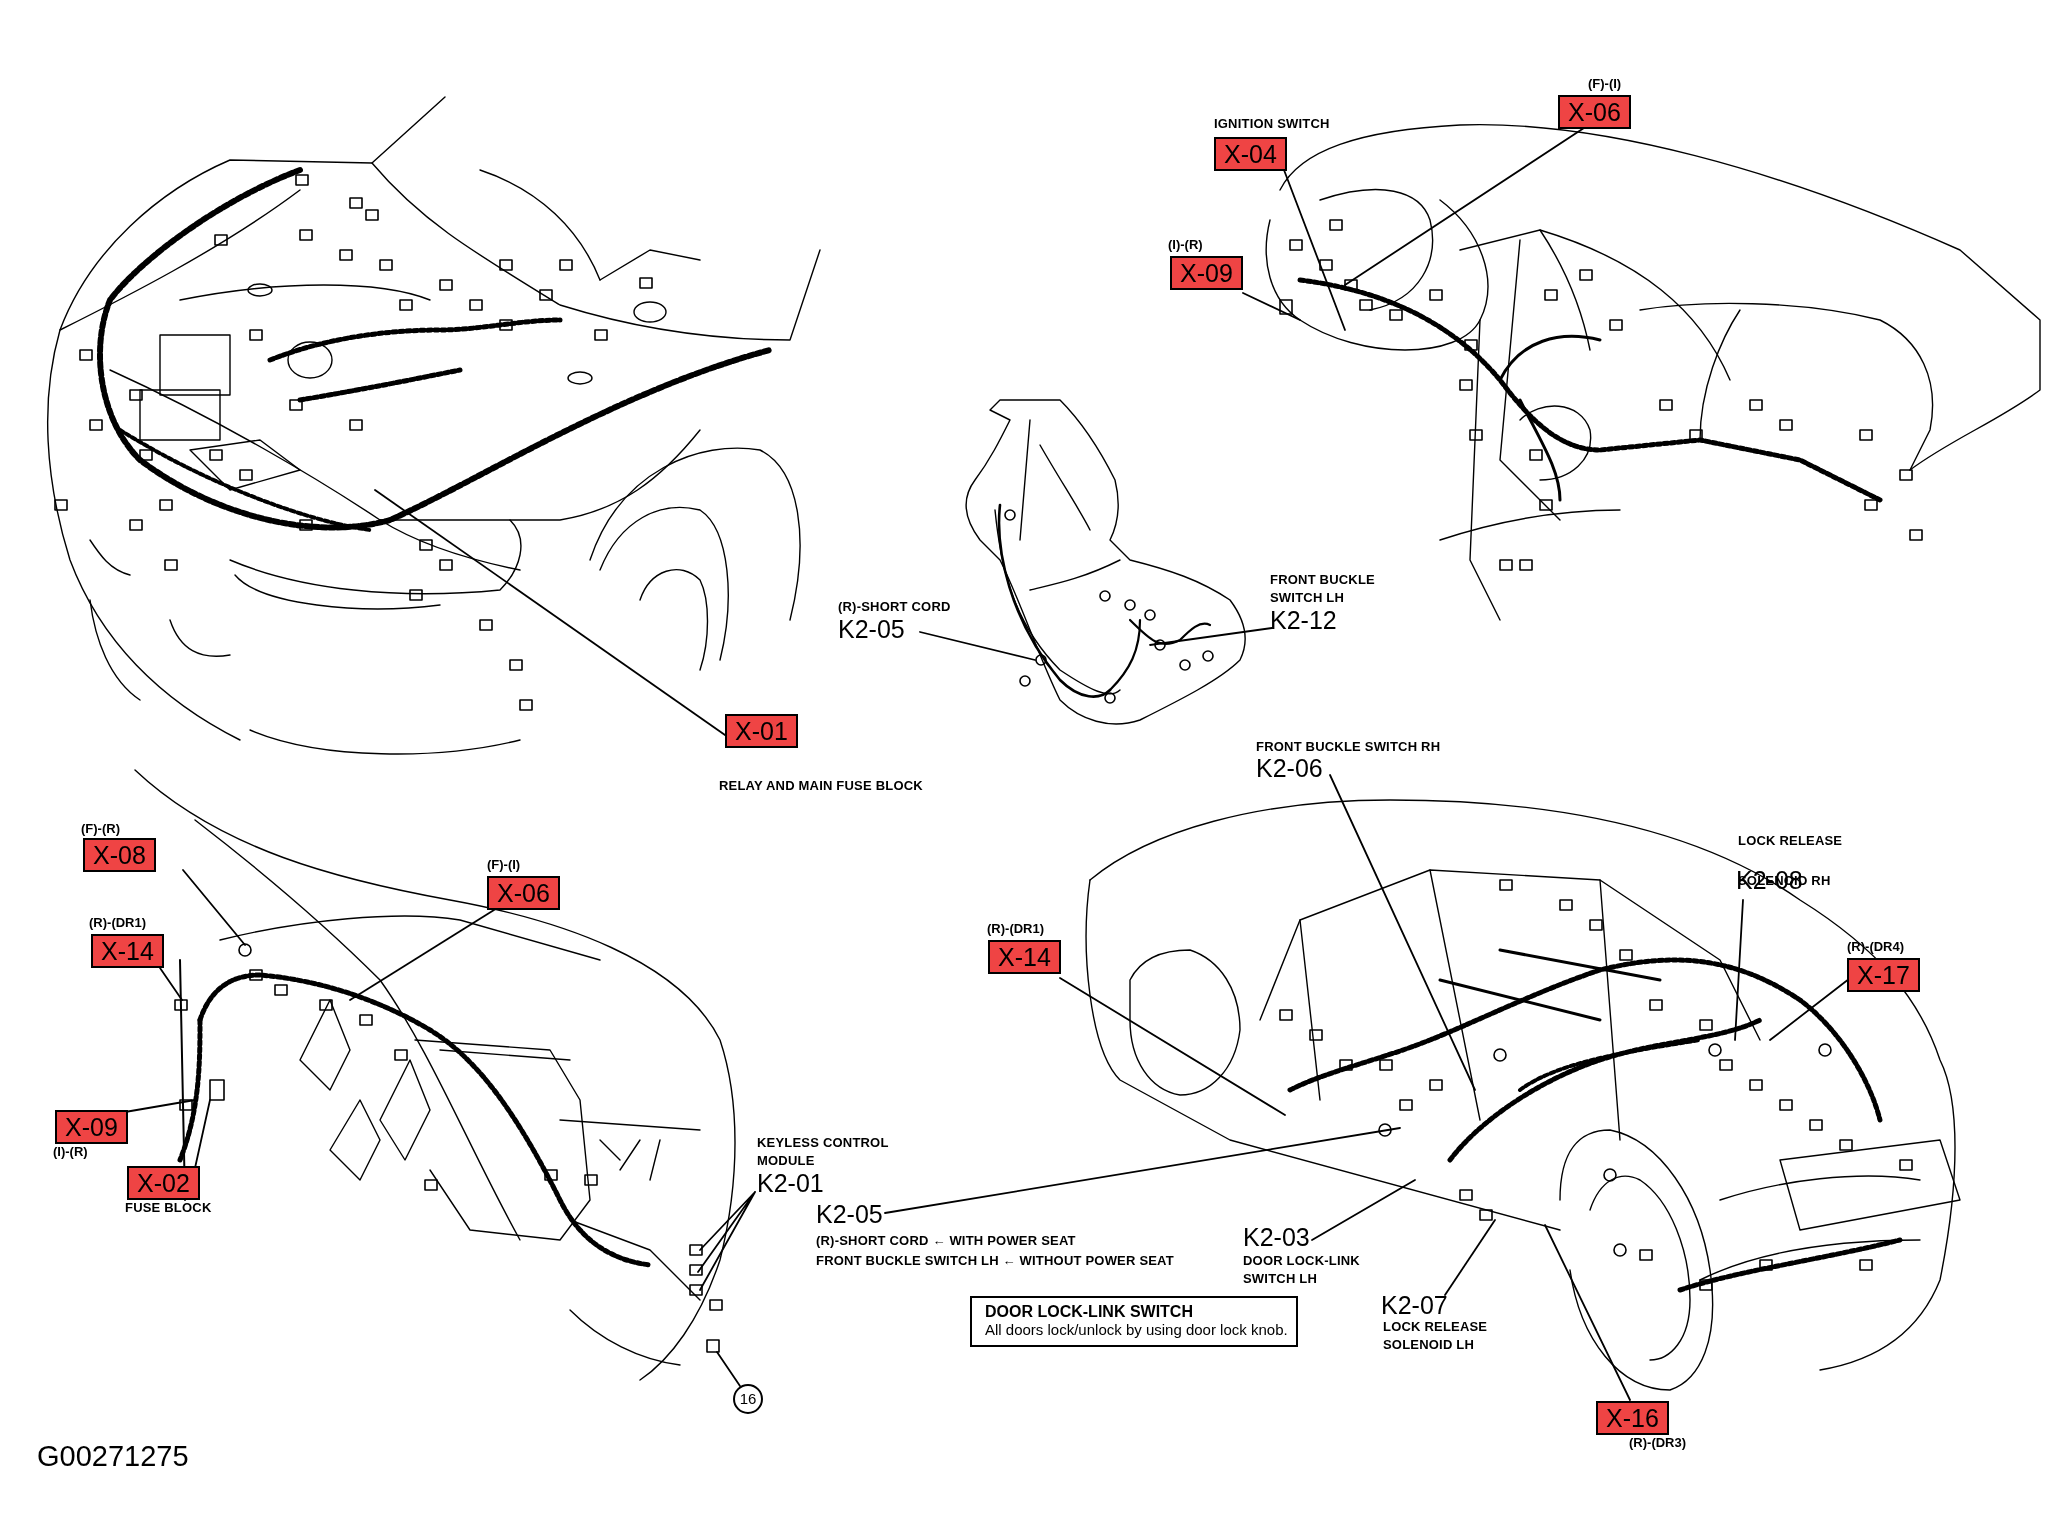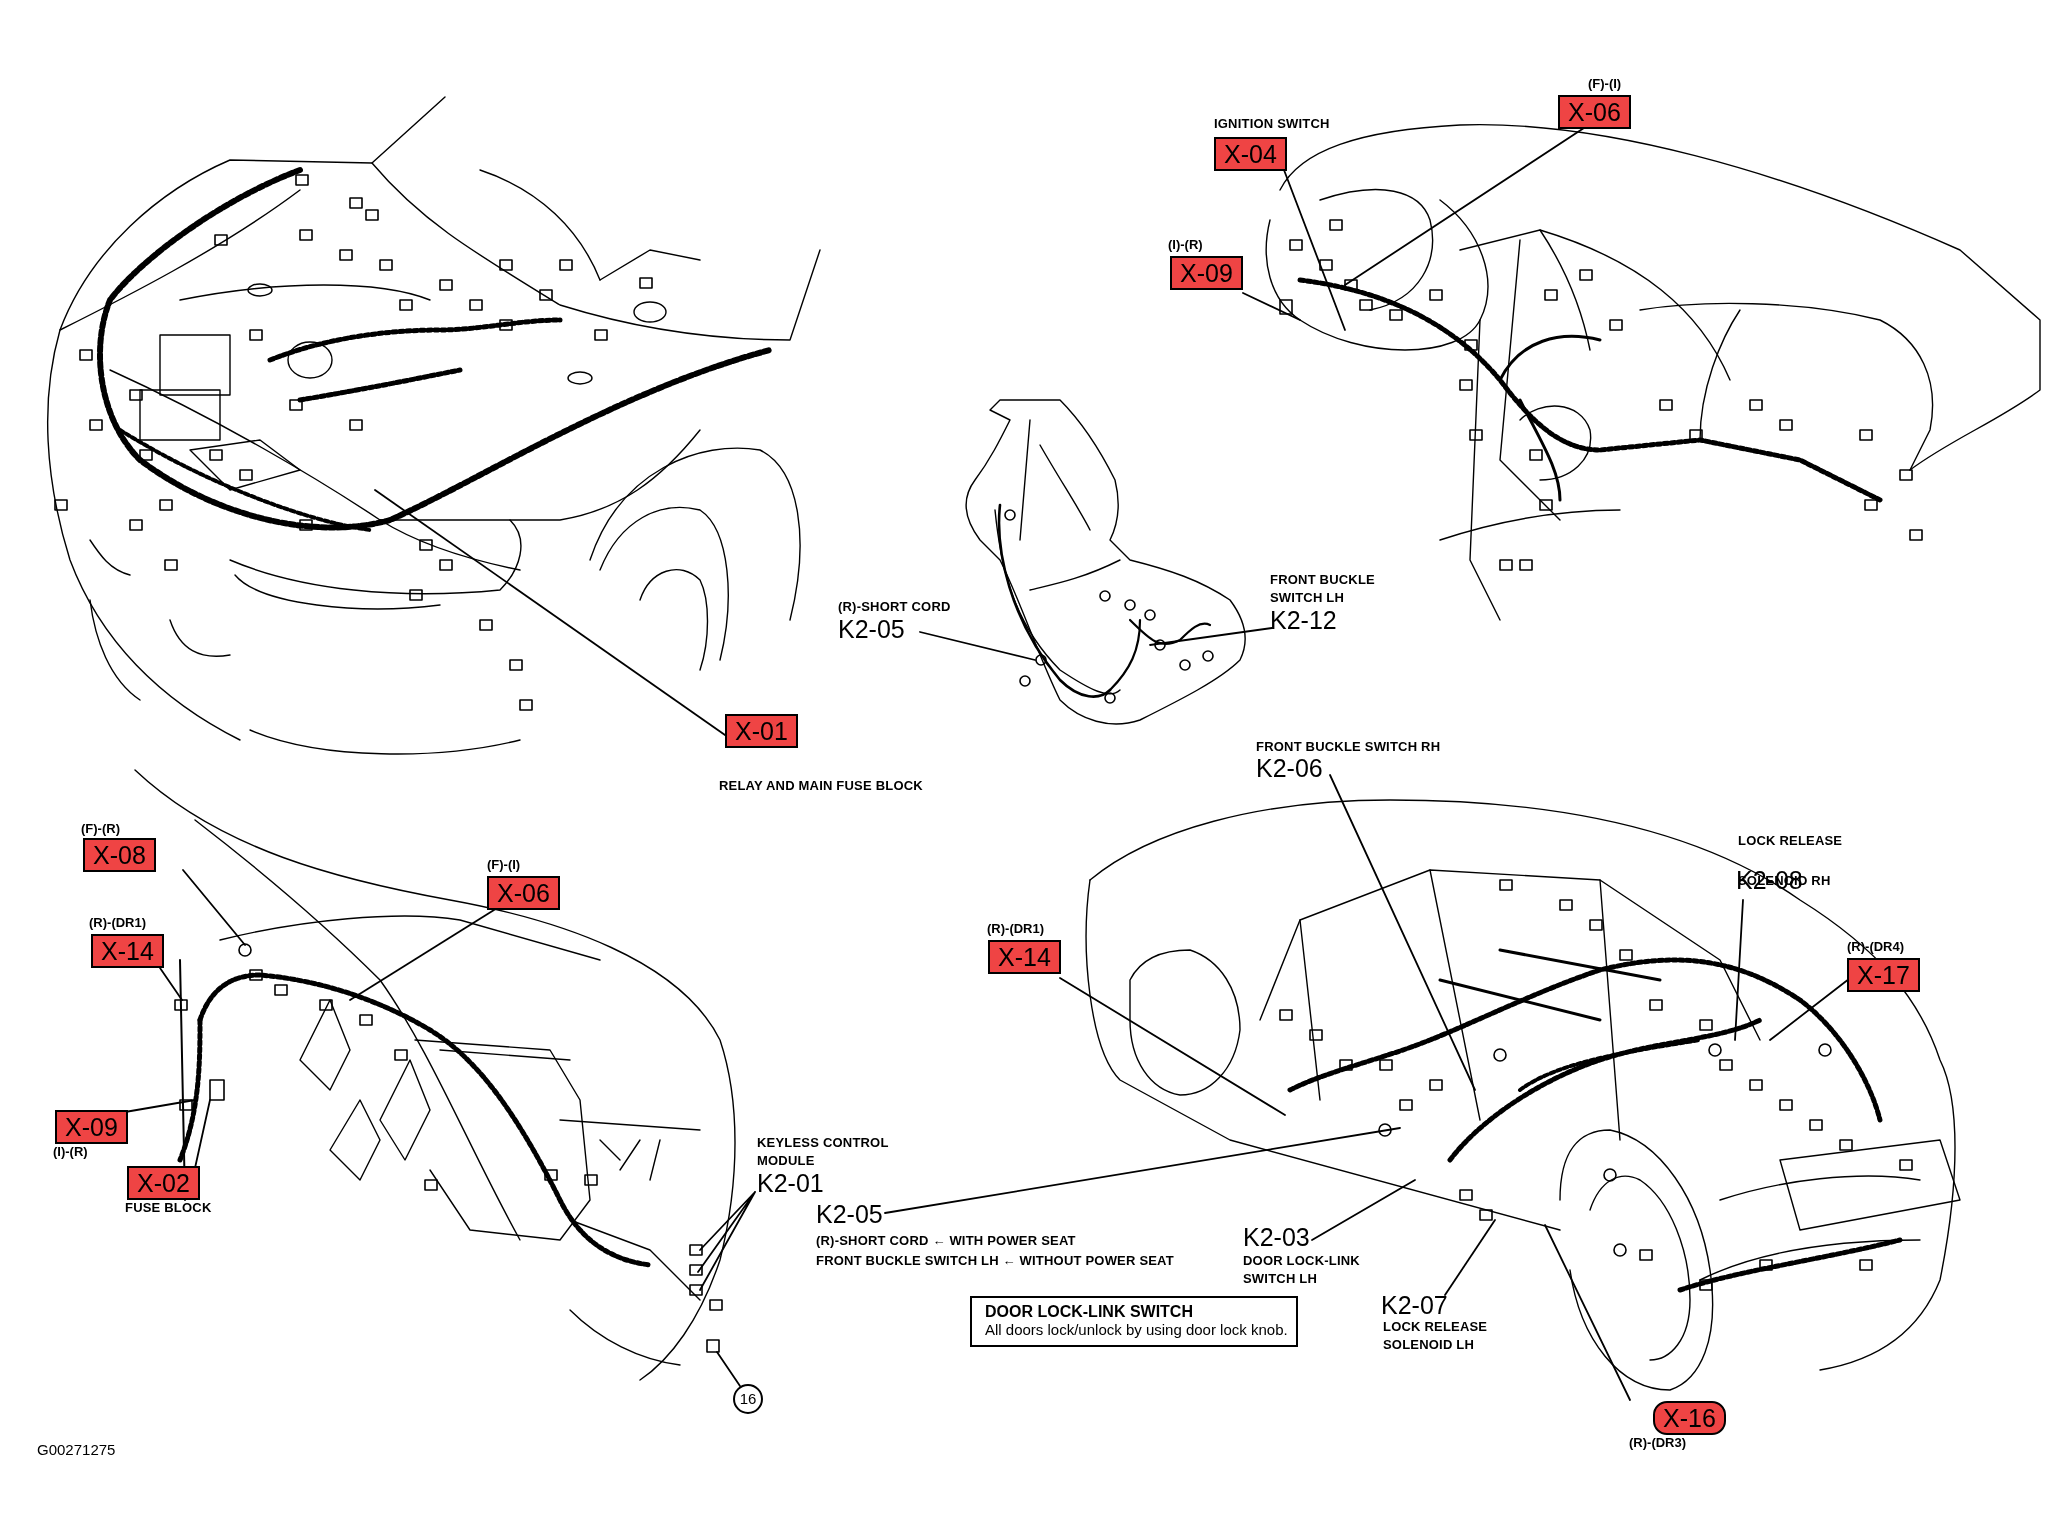--- a/index.html
+++ b/index.html
@@ -5,21 +5,21 @@
   html, body { margin:0; padding:0; background:#ffffff; }
   body { width:2068px; height:1537px; position:relative; overflow:hidden;
          font-family:"Liberation Sans", sans-serif; color:#000; }
   #art { position:absolute; left:0; top:0; }
   .lbl { position:absolute; white-space:nowrap; line-height:1; }
   .cap { font-weight:bold; font-size:13px; letter-spacing:0.2px; }
   .paren { font-weight:bold; font-size:13px; }
   .code { font-size:25px; }
   .box { position:absolute; border:2px solid #000; background:#ef4444; font-size:25px;
          padding:3px 8px 2px 8px; line-height:1; white-space:nowrap; }
-  .figid { font-size:15px; }
+  .figid { font-size:29px; }
   .note { position:absolute; border:2px solid #000; background:#fff; padding:5px 8px 6px 8px; }
   .note .t { font-weight:bold; font-size:16px; line-height:1.15; }
   .note .d { font-size:15px; line-height:1.2;text-align:center; }
   .circ { position:absolute; width:26px; height:26px; border:2px solid #000; border-radius:50%;
           font-size:15px; text-align:center; line-height:26px; background:#fff; }
 </style>
 </head>
 <body>
 
 <svg id="art" width="2068" height="1537" viewBox="0 0 2068 1537" fill="none" stroke="#000" stroke-linecap="round" stroke-linejoin="round">
@@ -325,21 +325,21 @@
 <div class="box" style="left:988px;top:940px;">X-14</div>
 <div class="lbl code" style="left:816px;top:1202px;">K2-05</div>
 <div class="lbl cap" style="left:816px;top:1234px;">(R)-SHORT CORD ← WITH POWER SEAT</div>
 <div class="lbl cap" style="left:816px;top:1254px;">FRONT BUCKLE SWITCH LH ← WITHOUT POWER SEAT</div>
 <div class="lbl code" style="left:1243px;top:1225px;">K2-03</div>
 <div class="lbl cap" style="left:1243px;top:1254px;">DOOR LOCK-LINK</div>
 <div class="lbl cap" style="left:1243px;top:1272px;">SWITCH LH</div>
 <div class="lbl code" style="left:1381px;top:1293px;">K2-07</div>
 <div class="lbl cap" style="left:1383px;top:1320px;">LOCK RELEASE</div>
 <div class="lbl cap" style="left:1383px;top:1338px;">SOLENOID LH</div>
-<div class="box" style="left:1653px;top:1401px;border-radius:14px;">X-16</div>
+<div class="box" style="left:1596px;top:1401px;">X-16</div>
 <div class="lbl paren" style="left:1629px;top:1436px;">(R)-(DR3)</div>
 
 <div class="note" style="left:970px;top:1296px;padding-left:13px;">
   <div class="t">DOOR LOCK-LINK SWITCH</div>
   <div class="d">All doors lock/unlock by using door lock knob.</div>
 </div>
 
 <div class="lbl figid" style="left:37px;top:1442px;">G00271275</div>
 
 </body></html>

